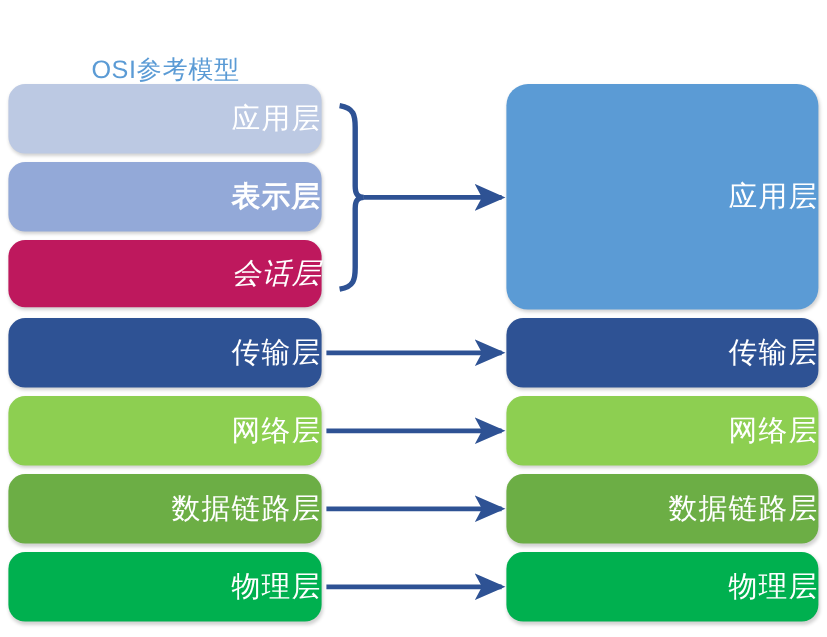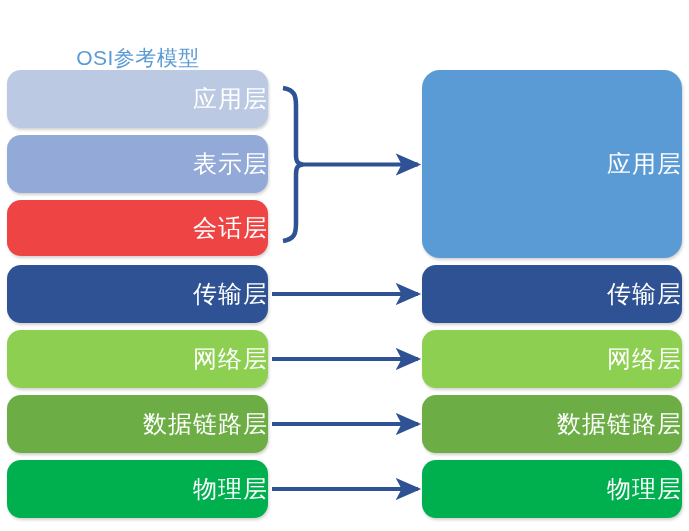--- a/index.html
+++ b/index.html
@@ -58,24 +58,24 @@
 <body>
 
 <div id="canvas">
 
   <div class="title" id="title-osi" style="color: rgb(91, 155, 213);">OSI参考模型</div>
 
 
   <div class="layer-box col-left" id="L0" style="top: 70px; height: 58px; background: rgb(188, 201, 227);">
     <span>应用层</span>
   </div>
-  <div class="layer-box col-left" id="L1" style="top: 135px; height: 58px; background: rgb(147, 169, 216);">
+  <div class="layer-box col-left" id="L1" style="top: 135px; height: 58px; background: rgb(147, 169, 216); font-weight: bold;">
     <span>表示层</span>
   </div>
-  <div class="layer-box col-left" id="L2" style="top: 200px; height: 56px; background: #ef4444;">
+  <div class="layer-box col-left" id="L2" style="top: 200px; height: 56px; background: #be185d; font-style: italic;">
     <span>会话层</span>
   </div>
   <div class="layer-box col-left" id="L3" style="top: 265px; height: 58px; background: rgb(46, 82, 148);">
     <span>传输层</span>
   </div>
   <div class="layer-box col-left" id="L4" style="top: 330px; height: 58px; background: rgb(141, 207, 81);">
     <span>网络层</span>
   </div>
   <div class="layer-box col-left" id="L5" style="top: 395px; height: 58px; background: rgb(108, 174, 69);">
     <span>数据链路层</span>

